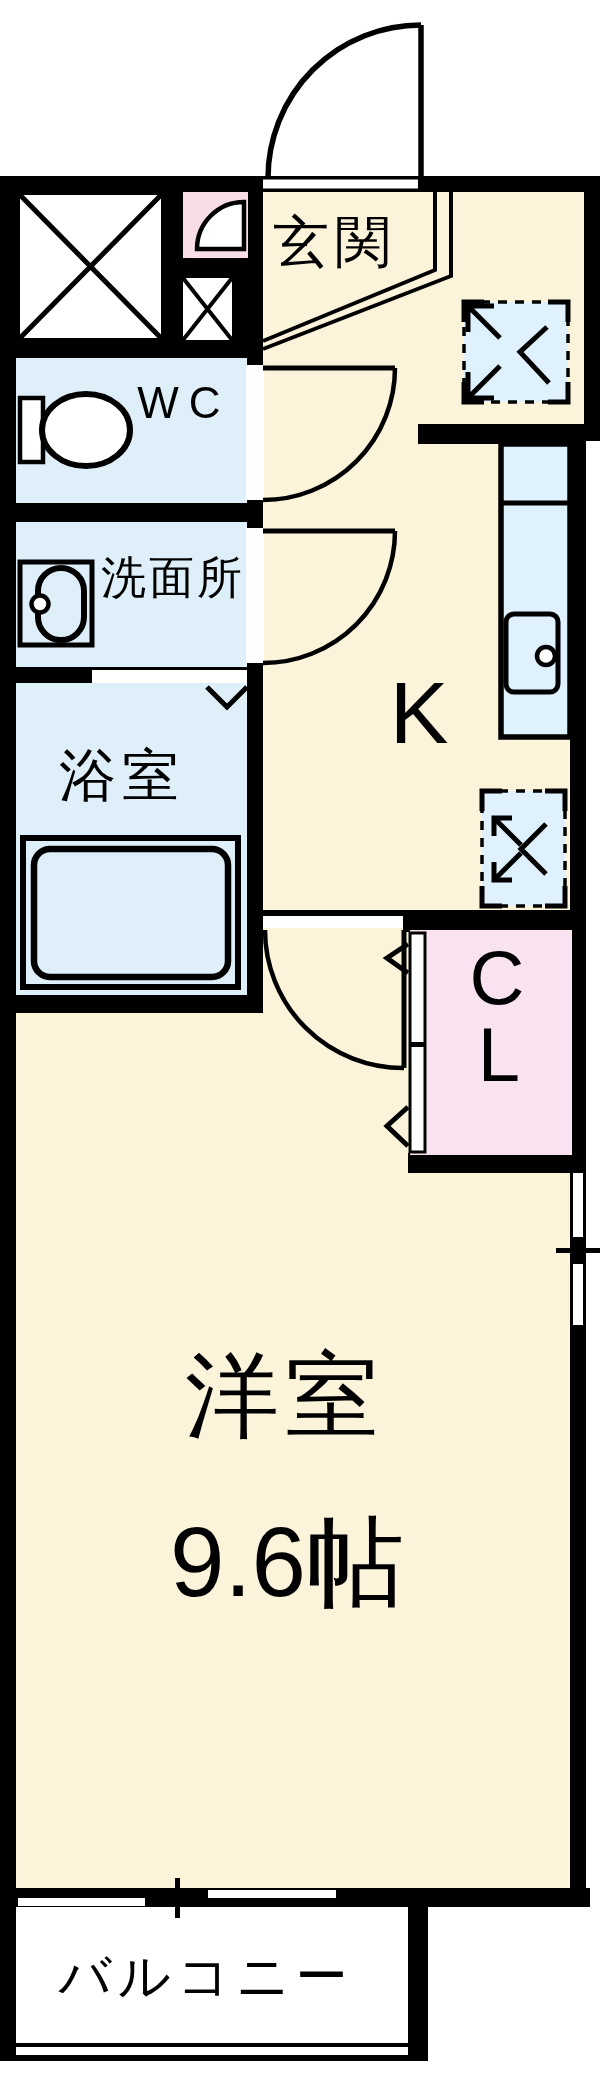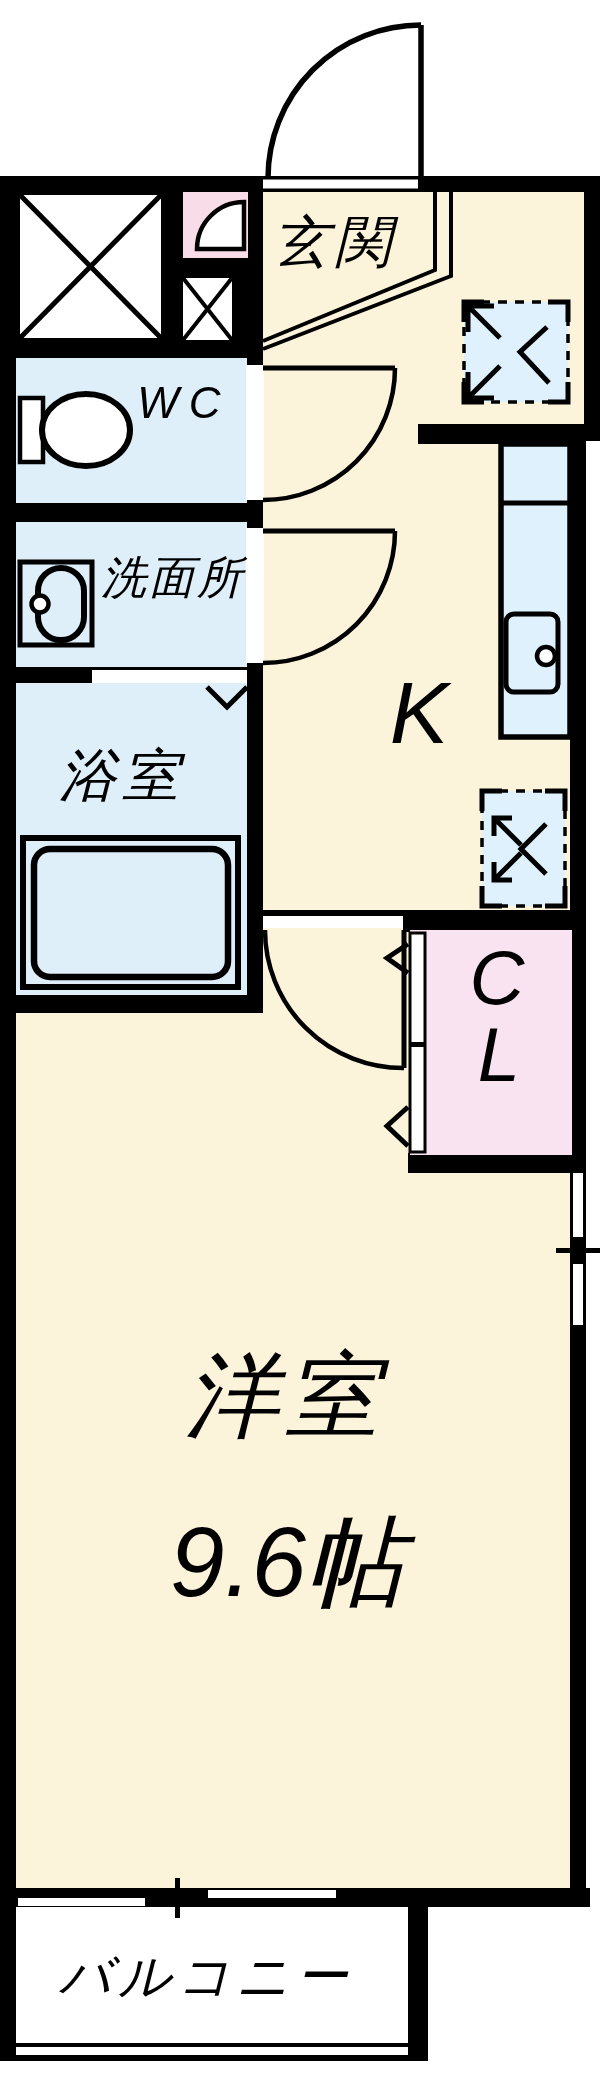--- a/index.html
+++ b/index.html
@@ -1,16 +1,16 @@
 <!DOCTYPE html>
 <html><head>
 <meta charset="utf-8">
 <style>
   html,body{margin:0;padding:0;background:#fff;}
-  .plan-wrap{width:600px;height:2086px;position:relative;background:#fff;font-style:italic;}
+  .plan-wrap{width:600px;height:2086px;position:relative;background:#fff;}
   svg{display:block;}
   text{font-family:"Liberation Sans","DejaVu Sans",sans-serif;fill:#000;}
 </style>
 </head>
 <body>
 
 <div class="plan-wrap">
 <svg width="600" height="2086" viewBox="0 0 600 2086" xmlns="http://www.w3.org/2000/svg">
 
   <rect x="0" y="0" width="600" height="2086" fill="#FFFFFF"></rect>

